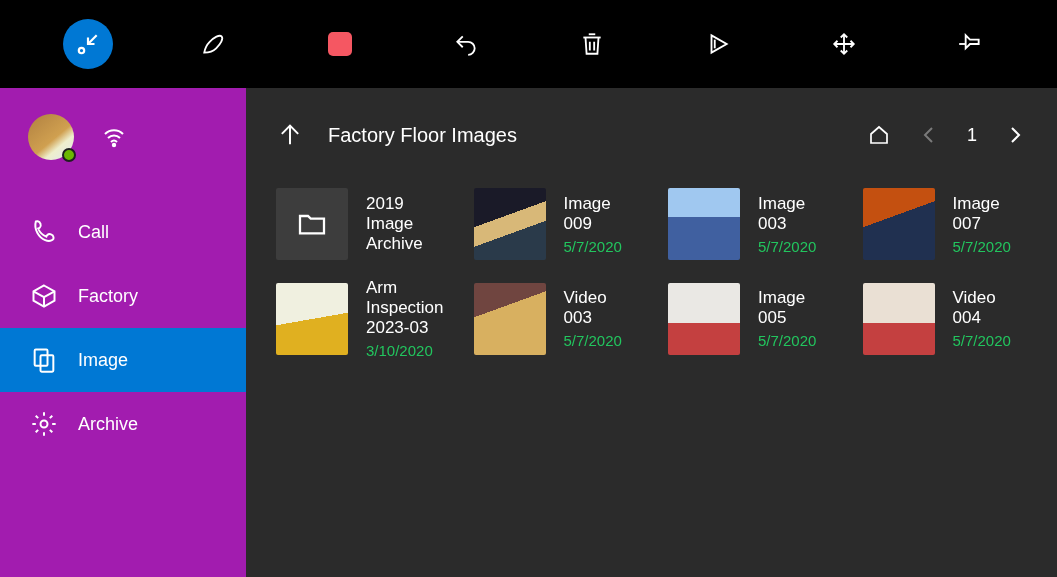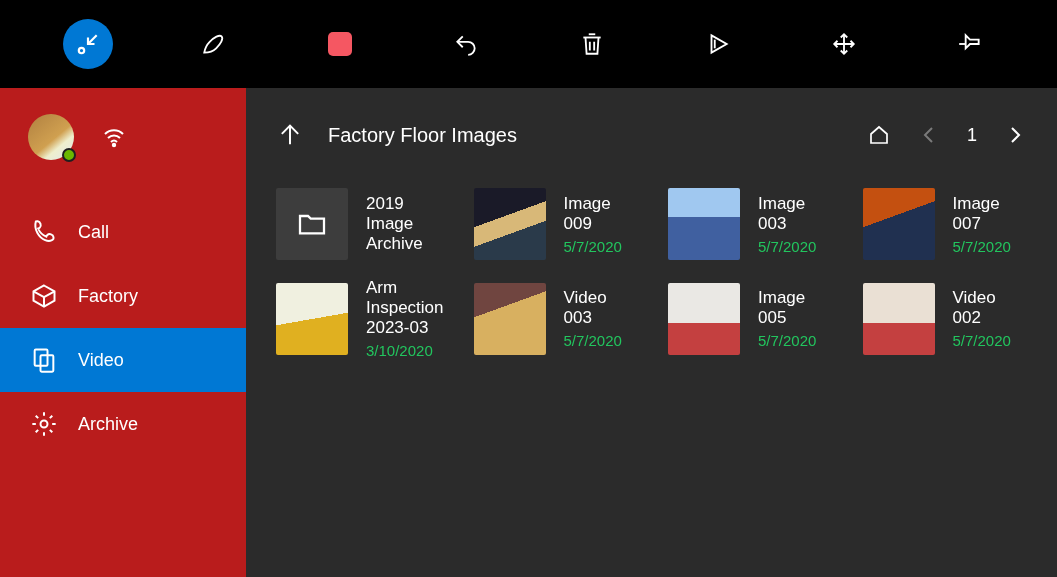--- a/index.html
+++ b/index.html
@@ -3,21 +3,21 @@
   <meta charset="utf-8">
   <style>
     * { box-sizing: border-box; margin: 0; padding: 0; font-family: "Segoe UI", -apple-system, sans-serif; }
     body { background: #000; width: 1057px; height: 577px; overflow: hidden; color: #fff; }
     .topbar { height: 88px; display: flex; align-items: center; justify-content: center; gap: 76px; padding: 0 40px; }
     .topbar-btn { width: 50px; height: 50px; display: flex; align-items: center; justify-content: center; border-radius: 50%; cursor: pointer; }
     .topbar-btn.active { background: #0078d4; }
     .topbar-btn svg { width: 26px; height: 26px; }
     .stop-square { width: 24px; height: 24px; background: #f55762; border-radius: 5px; }
     .app { display: flex; height: 489px; }
-    .sidebar { width: 246px; background: #b91c1c; display: flex; flex-direction: column; padding-top: 26px; }
+    .sidebar { width: 246px; background: #a21caf; display: flex; flex-direction: column; padding-top: 26px; }
     .profile { display: flex; align-items: center; padding-left: 28px; margin-bottom: 40px; gap: 28px; }
     .avatar { width: 46px; height: 46px; border-radius: 50%; background: linear-gradient(140deg, #b08040 0%, #d0a050 55%, #eeeecc 70%, #e0e8f0 100%); position: relative; }
     .presence { position:absolute; right:-2px; bottom:-2px; width:14px; height:14px; border-radius:50%; background:#6bb700; border:2px solid #1f1f1f; }
     .wifi-icon { width: 24px; height: 24px; }
     .nav { display: flex; flex-direction: column; }
     .nav-item { display:flex; align-items:center; gap:20px; height:64px; padding-left:30px; cursor:pointer; color:#fff; font-size:18px; }
     .nav-item.selected { background:#0078d4; }
     .nav-item svg { width:28px; height:28px; }
     .nav-spacer { flex:1; }
     .main { flex:1; background:#2b2b2b; display:flex; flex-direction:column; }
@@ -125,21 +125,21 @@
             <path d="M3 8 L12 13 L21 8"></path>
             <path d="M12 13 L12 21"></path>
           </svg>
         <span>Factory</span>
       </div>
       <div class="nav-item selected">
         <svg viewBox="0 0 24 24" fill="none" stroke="#fff" stroke-width="1.7">
             <rect x="4" y="3" width="11" height="14" rx="1"></rect>
             <rect x="9" y="8" width="11" height="14" rx="1"></rect>
           </svg>
-        <span>Video</span>
+        <span>Image</span>
       </div>
       <div class="nav-spacer"></div>
       <div class="nav-item">
         <svg viewBox="0 0 24 24" fill="none" stroke="#fff" stroke-width="1.7">
             <circle cx="12" cy="12" r="3"></circle>
             <path d="M12 2 L12 5 M12 19 L12 22 M2 12 L5 12 M19 12 L22 12 M4.9 4.9 L7 7 M17 17 L19.1 19.1 M4.9 19.1 L7 17 M17 7 L19.1 4.9"></path>
           </svg>
         <span>Archive</span>
       </div>
     </div>
@@ -226,20 +226,20 @@
         <div class="thumb t6"></div>
         <div class="file-text">
           <span class="file-name">Image 005</span>
           <span class="file-date">5/7/2020</span>
         </div>
       </div>
 
       <div class="file-item">
         <div class="thumb t7"></div>
         <div class="file-text">
-          <span class="file-name">Video 002</span>
+          <span class="file-name">Video 004</span>
           <span class="file-date">5/7/2020</span>
         </div>
       </div>
 
     </div>
   </div>
 </div>
 
 </body></html>

